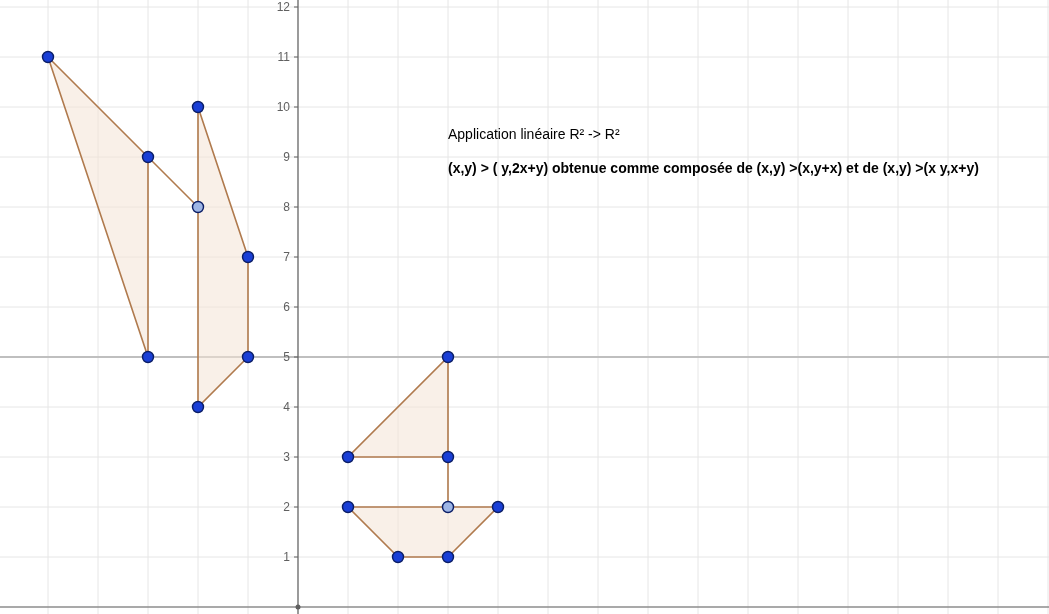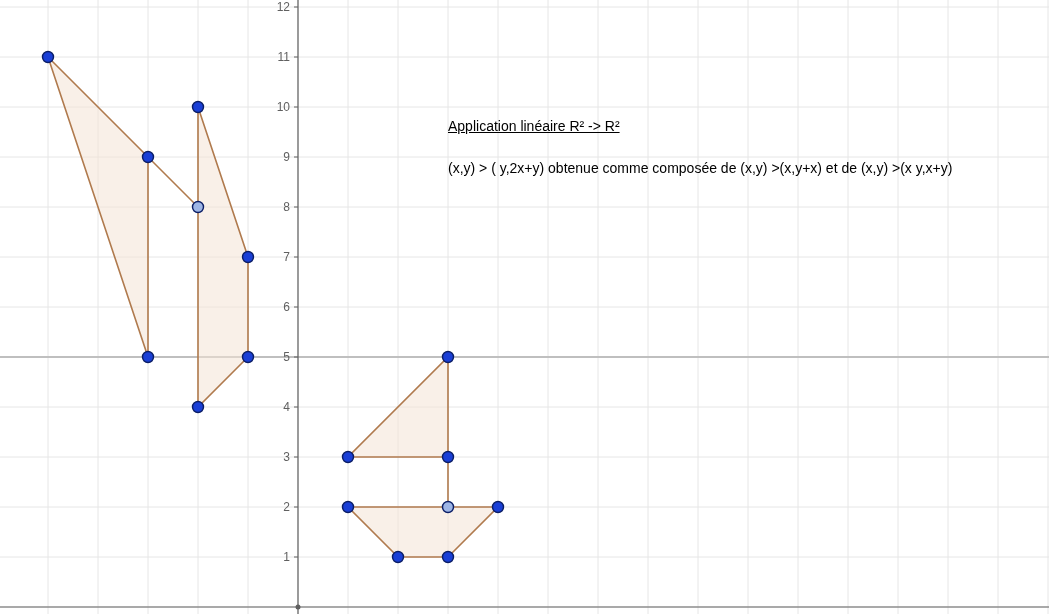--- a/index.html
+++ b/index.html
@@ -107,14 +107,14 @@
     <circle cx="48" cy="57" r="5.5" fill="#1a3fd6" stroke="#0b1e66" stroke-width="1.4"></circle>
     <circle cx="148" cy="157" r="5.5" fill="#1a3fd6" stroke="#0b1e66" stroke-width="1.4"></circle>
     <circle cx="148" cy="357" r="5.5" fill="#1a3fd6" stroke="#0b1e66" stroke-width="1.4"></circle>
     <circle cx="198" cy="107" r="5.5" fill="#1a3fd6" stroke="#0b1e66" stroke-width="1.4"></circle>
     <circle cx="198" cy="407" r="5.5" fill="#1a3fd6" stroke="#0b1e66" stroke-width="1.4"></circle>
     <circle cx="248" cy="357" r="5.5" fill="#1a3fd6" stroke="#0b1e66" stroke-width="1.4"></circle>
     <circle cx="248" cy="257" r="5.5" fill="#1a3fd6" stroke="#0b1e66" stroke-width="1.4"></circle>
     <circle cx="198" cy="207" r="5.5" fill="#9db5e6" stroke="#0b1e66" stroke-width="1.4"></circle>
   </svg>
 
-<div class="text-label" style="left:448px; top:118px;text-decoration:underline;">Application linéaire R² -&gt; R²</div>
-<div class="text-label" style="left:448px; top:160px;">(x,y)  &gt; (  y,2x+y) obtenue comme composée de (x,y) &gt;(x,y+x) et de (x,y) &gt;(x y,x+y)</div>
+<div class="text-label" style="left:448px; top:126px;">Application linéaire R² -&gt; R²</div>
+<div class="text-label" style="left:448px; top:160px;font-weight:bold;">(x,y)  &gt; (  y,2x+y) obtenue comme composée de (x,y) &gt;(x,y+x) et de (x,y) &gt;(x y,x+y)</div>
 
 </body></html>

